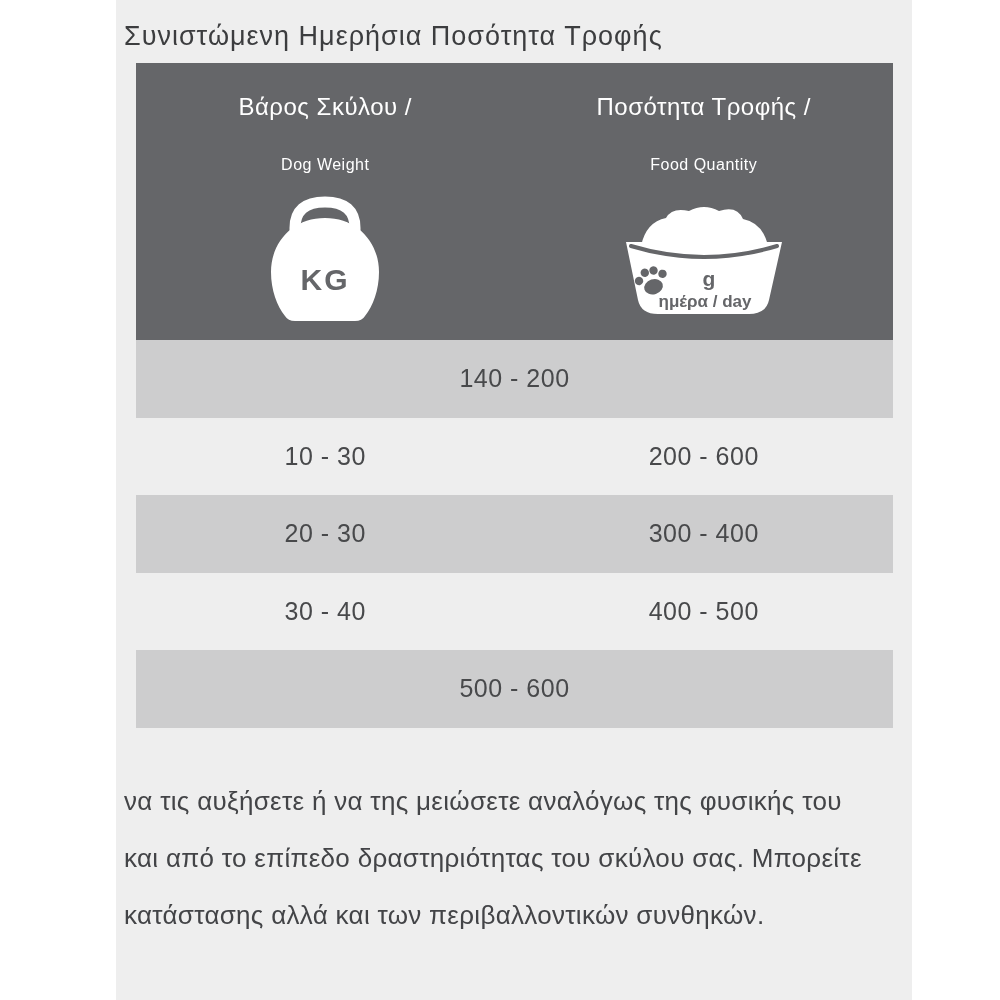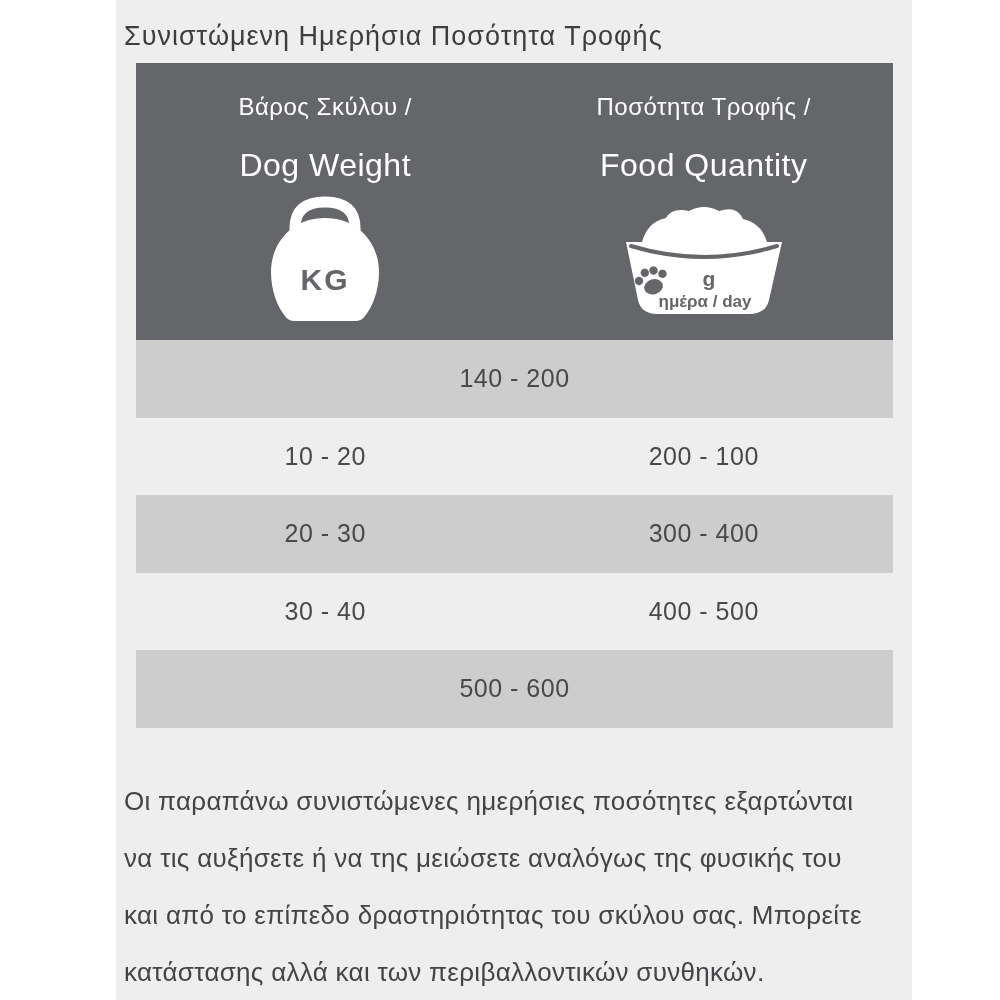--- a/index.html
+++ b/index.html
@@ -45,21 +45,21 @@
     color:#ffffff;
   }
   .th-line1 {
     padding-top:30px;
     font-size:24px;
     letter-spacing:0.5px;
     line-height:28px;
   }
   .th-line2 {
     padding-top:30px;
-    font-size:32px;
+    font-size:16px;
     letter-spacing:0.5px;
     line-height:28px;
   }
   .icon-wrap {
     position:absolute;
     left:50%;
     transform:translateX(-50%);
   }
   .kb-wrap   { top:131px; }
   .bowl-wrap { top:141px; }
@@ -137,39 +137,38 @@
           </div>
         </div>
 
       </div>
 
       <div class="tbody">
         <div class="tr">
           <div class="td">140 - 200</div>
         </div>
         <div class="tr">
-          <div class="td">10 - 20</div>
-          <div class="td">200 - 100</div>
+          <div class="td">10 - 30</div>
+          <div class="td">200 - 600</div>
         </div>
         <div class="tr">
           <div class="td">20 - 30</div>
           <div class="td">300 - 400</div>
         </div>
         <div class="tr">
           <div class="td">30 - 40</div>
           <div class="td">400 - 500</div>
         </div>
         <div class="tr">
           <div class="td">500 - 600</div>
         </div>
       </div>
 
     </div>
 
     <div class="note">
-      <div class="note-line">Οι παραπάνω συνιστώμενες ημερήσιες ποσότητες εξαρτώνται</div>
       <div class="note-line">να τις αυξήσετε ή να της μειώσετε αναλόγως της φυσικής του</div>
       <div class="note-line">και από το επίπεδο δραστηριότητας του σκύλου σας. Μπορείτε</div>
       <div class="note-line">κατάστασης αλλά και των περιβαλλοντικών συνθηκών.</div>
     </div>
 
   </div>
 </div>
 
 </body></html>

